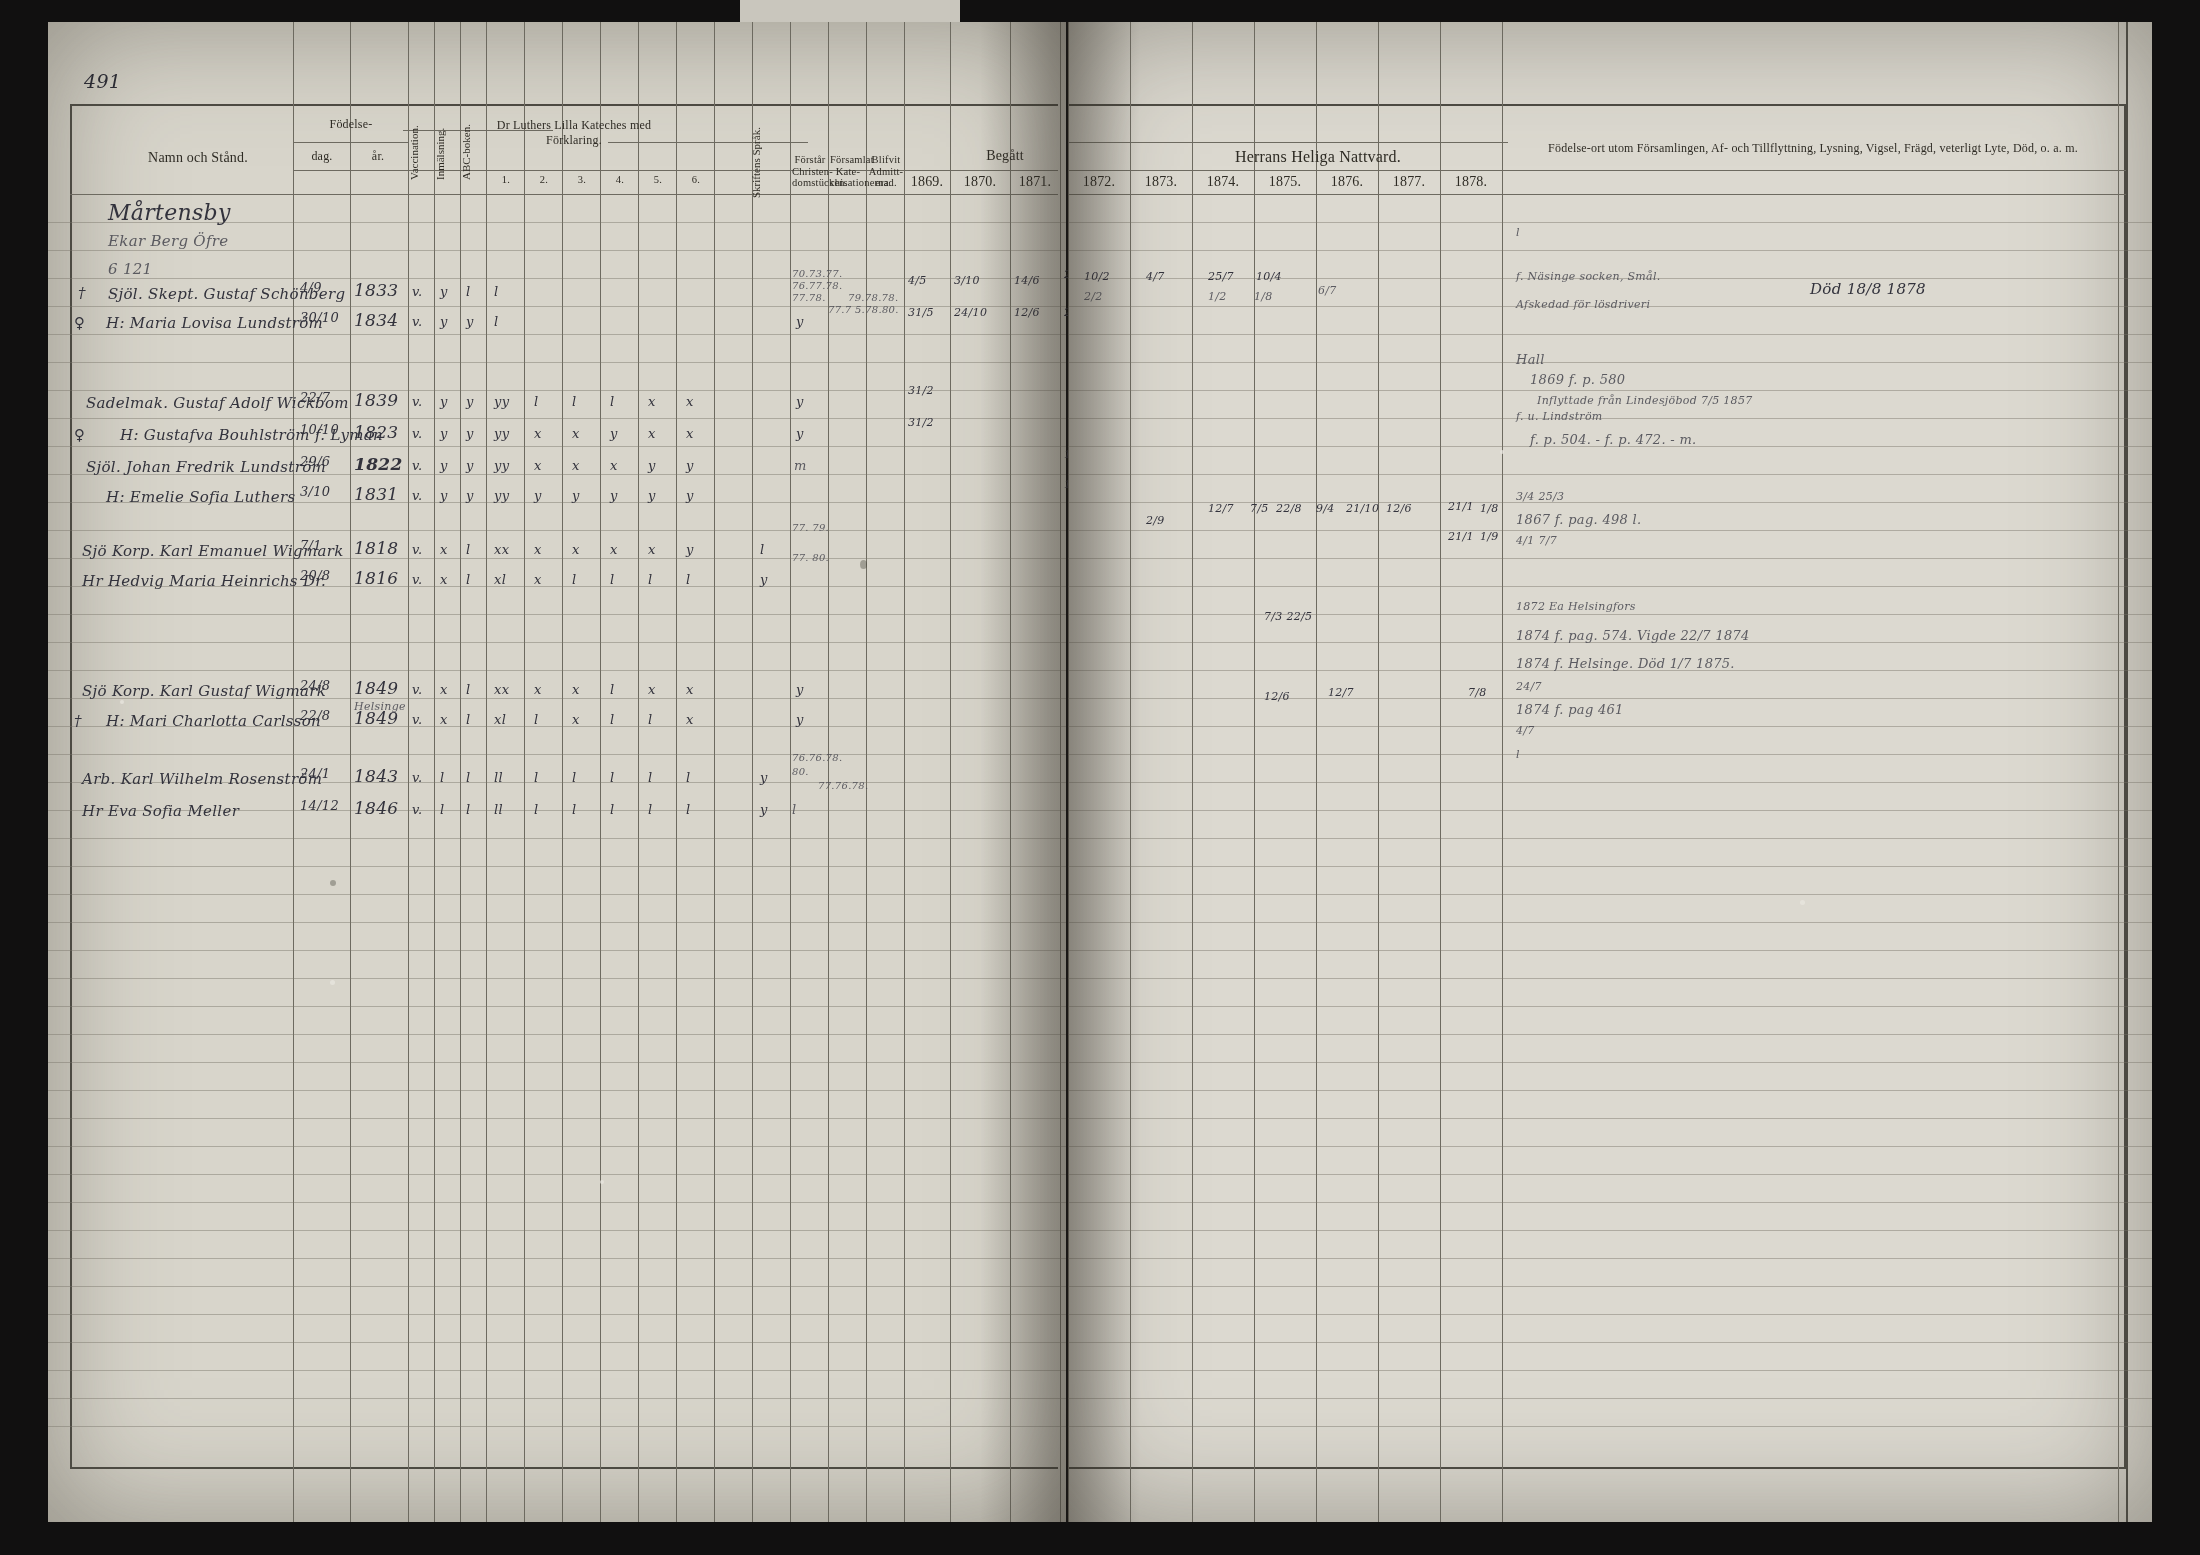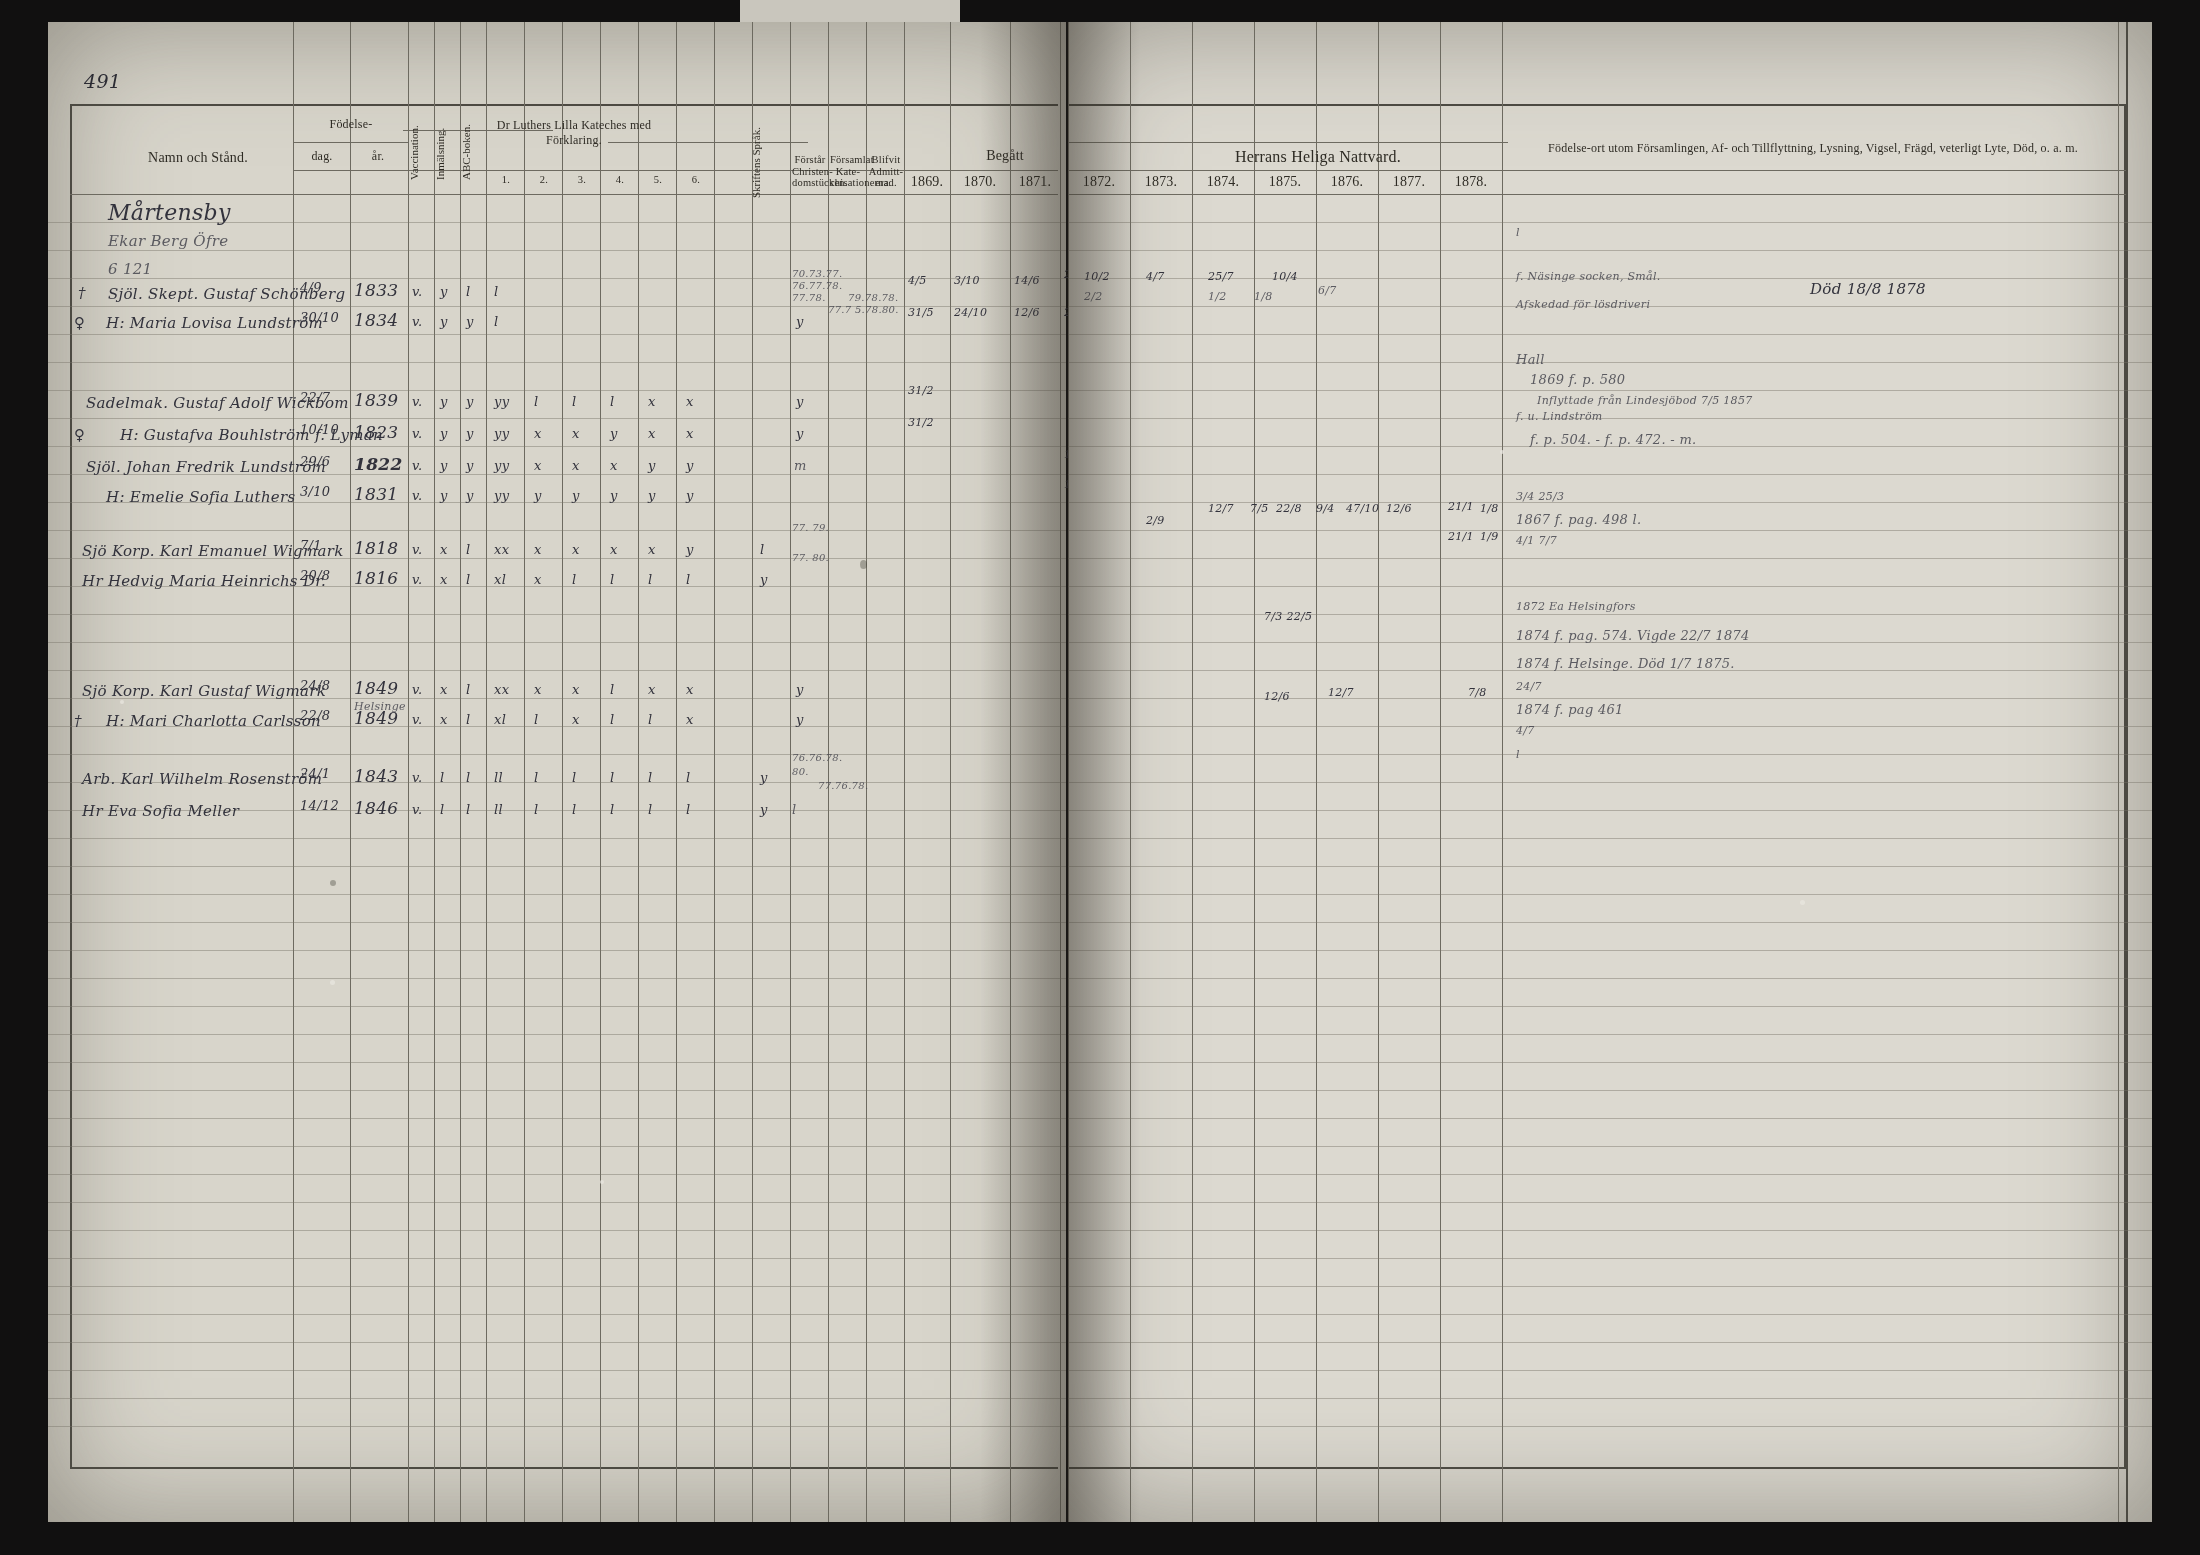--- a/index.html
+++ b/index.html
@@ -522,32 +522,32 @@
       <div class="hline faint" style="top:1292px;"></div>
       <div class="hline faint" style="top:1320px;"></div>
       <div class="hline faint" style="top:1348px;"></div>
       <div class="hline faint" style="top:1376px;"></div>
       <div class="hline faint" style="top:1404px;"></div>
     </div>
 
     <div class="hand h11 ink" style="left:16px; top:248px;">10/2</div>
     <div class="hand h11 ink" style="left:78px; top:248px;">4/7</div>
     <div class="hand h11 ink" style="left:140px; top:248px;">25/7</div>
-    <div class="hand h11 ink" style="left:204px; top:248px;text-align:center;">10/4</div>
+    <div class="hand h11 ink" style="left:188px; top:248px;text-align:center;">10/4</div>
     <div class="hand h11 pale" style="left:16px; top:268px;">2/2</div>
     <div class="hand h11 pale" style="left:140px; top:268px;">1/2</div>
     <div class="hand h11 pale" style="left:186px; top:268px;">1/8</div>
     <div class="hand h11 pale" style="left:250px; top:262px;">6/7</div>
 
     <div class="hand h11 ink" style="left:140px; top:480px;">12/7</div>
     <div class="hand h11 ink" style="left:78px;  top:492px;">2/9</div>
     <div class="hand h11 ink" style="left:182px; top:480px;">7/5</div>
     <div class="hand h11 ink" style="left:208px; top:480px;">22/8</div>
     <div class="hand h11 ink" style="left:248px; top:480px;">9/4</div>
-    <div class="hand h11 ink" style="left:278px; top:480px;">47/10</div>
+    <div class="hand h11 ink" style="left:278px; top:480px;">21/10</div>
     <div class="hand h11 ink" style="left:318px; top:480px;">12/6</div>
     <div class="hand h11 ink" style="left:380px; top:478px;">21/1</div>
     <div class="hand h11 ink" style="left:412px; top:480px;">1/8</div>
     <div class="hand h11 ink" style="left:380px; top:508px;">21/1</div>
     <div class="hand h11 ink" style="left:412px; top:508px;">1/9</div>
 
     <div class="hand h11 ink" style="left:196px; top:588px;">7/3  22/5</div>
 
     <div class="hand h11 ink" style="left:196px; top:668px;">12/6</div>
     <div class="hand h11 ink" style="left:260px; top:664px;">12/7</div>

